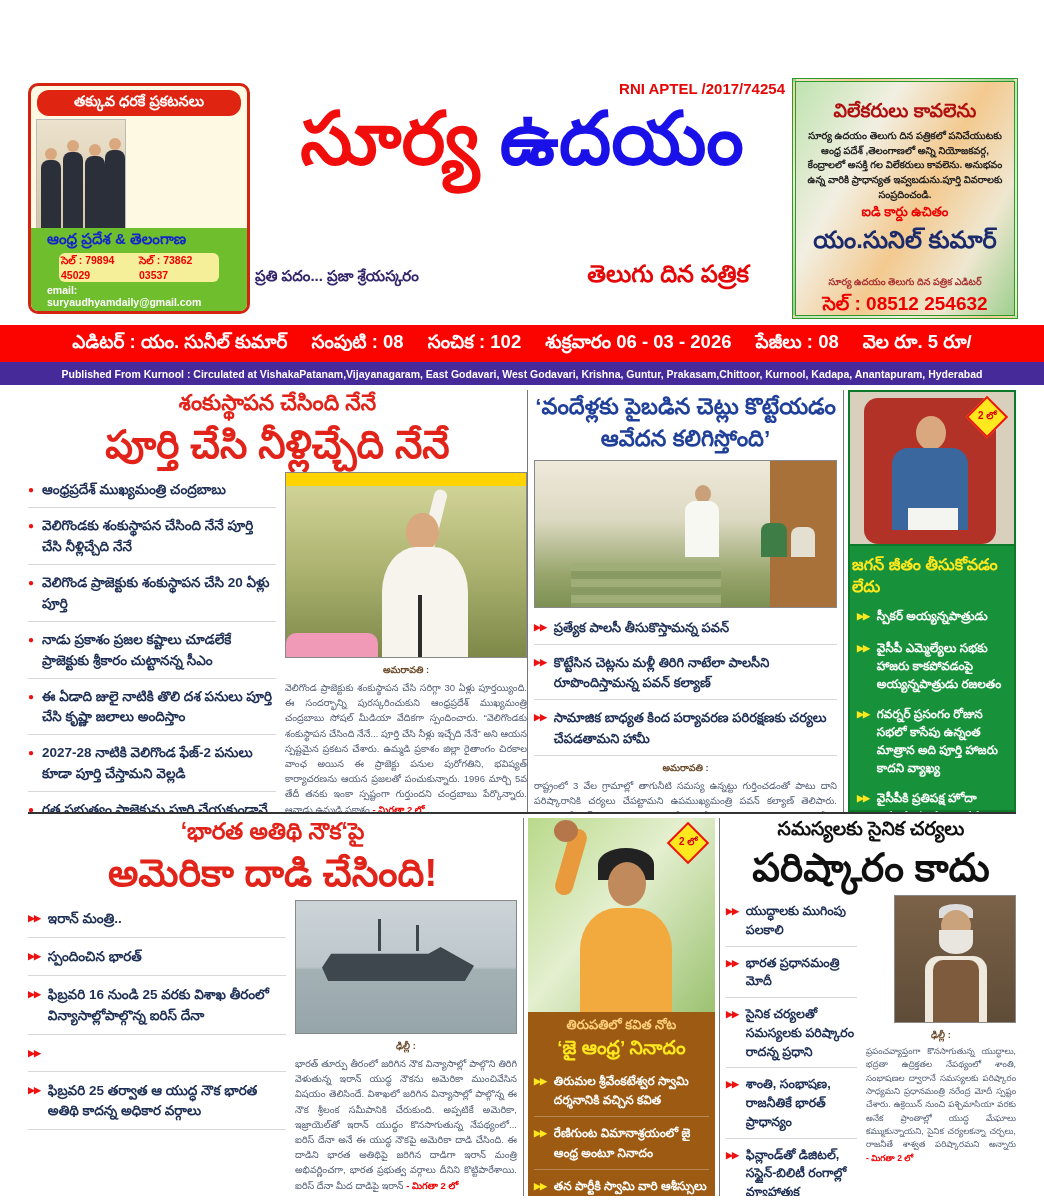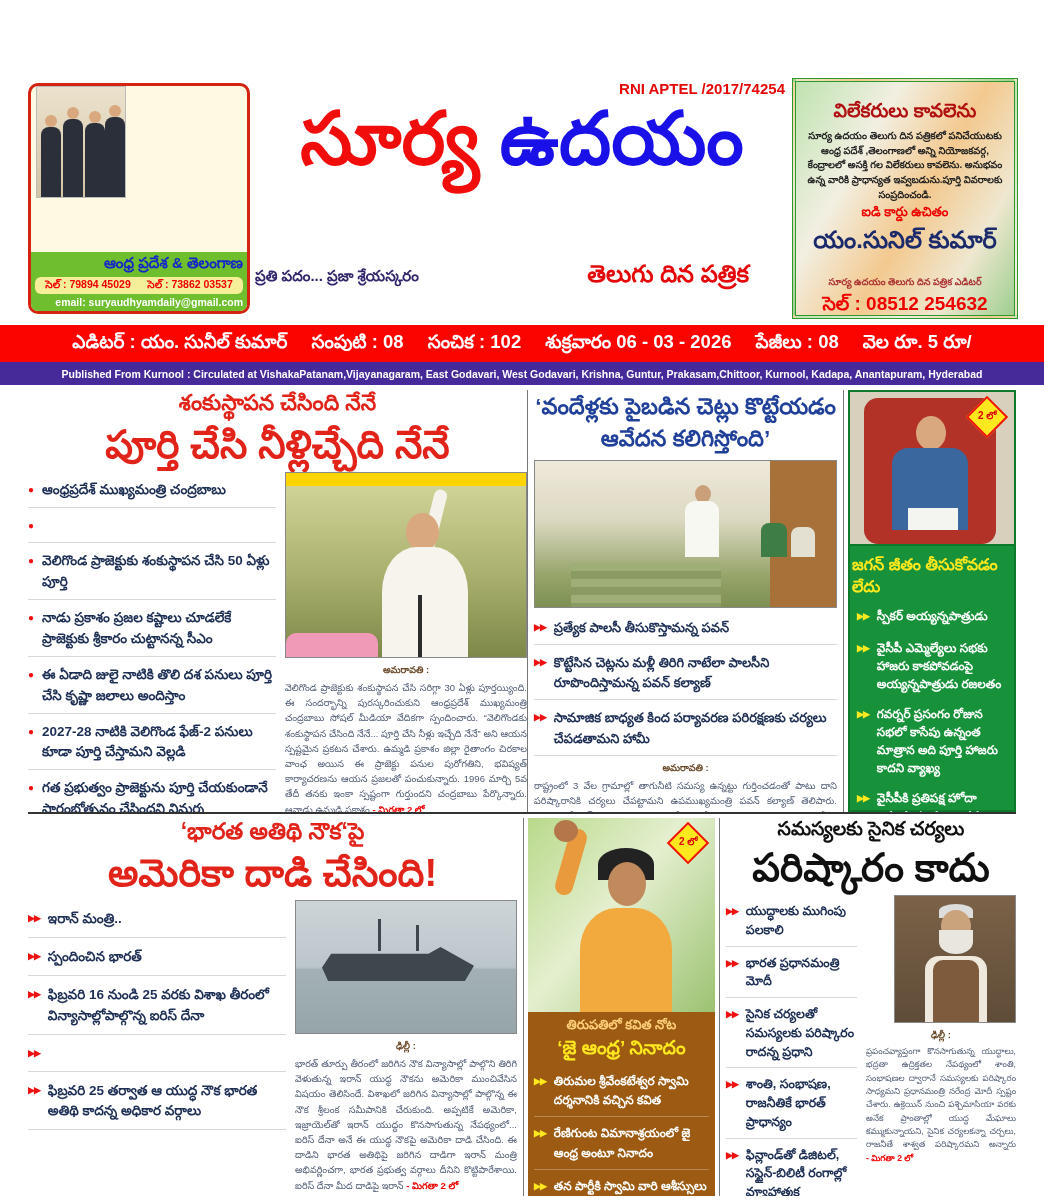--- a/index.html
+++ b/index.html
@@ -8,23 +8,23 @@
   .page { position:relative; width:1044px; height:1200px; background:#fff; overflow:hidden; margin:0 auto; }
 
   
   .left-ad { position:absolute; left:28px; top:83px; width:222px; height:231px; border:3px solid #d42310; border-radius:10px; background:#fdf9e3; overflow:hidden; }
   .ad-title { margin:4px 6px 3px; background:#e02412; color:#fff; font-weight:bold; font-size:14.5px; text-align:center; border-radius:12px; padding:3px 0; }
   .ad-mid { display:flex; padding:0 5px; height:116px; }
   .ad-photo { width:90px; height:112px; flex:none; position:relative; background:linear-gradient(180deg,#ece2cd 0%,#d3c4a4 100%); overflow:hidden; border:1px solid #bbb; }
   .suit { position:absolute; bottom:0; width:20px; height:70px; background:#2b2f3a; border-radius:8px 8px 0 0; }
   .suit::before { content:""; position:absolute; top:-12px; left:4px; width:12px; height:12px; border-radius:50%; background:#d9a87e; }
   .ad-lines { flex:1; font-size:10px; color:#233; text-align:center; display:flex; flex-direction:column; justify-content:space-around; padding:6px 2px; font-weight:bold; }
-  .ad-green { position:absolute; left:0; right:0; bottom:0; background:#6fbe2e; padding:2px 4px 3px; text-align:right; }
+  .ad-green { position:absolute; left:0; right:0; bottom:0; background:#6fbe2e; padding:2px 16px 3px; text-align:left; }
   .ad-region { color:#1426c8; font-weight:bold; font-size:15px; }
-  .ad-phones { color:#e00; font-weight:bold; font-size:10.5px; background:#f6ef9a; border-radius:6px; margin:2px 0; display:flex; justify-content:space-around; padding:1px 2px; }
+  .ad-phones { color:#e00; font-weight:bold; font-size:10.5px; background:#f6ef9a; border-radius:6px; margin:2px 12px; display:flex; justify-content:space-around; padding:1px 2px; }
   .ad-email { color:#fff; font-weight:bold; font-size:10.5px; }
 
   .masthead { position:absolute; left:253px; top:80px; width:538px; height:238px; }
   .rni { position:absolute; right:6px; top:0; color:#e40808; font-weight:bold; font-size:15px; }
   .mast-title { position:absolute; left:0; right:0; top:22px; text-align:center; font-weight:bold; font-size:74px; line-height:1; white-space:nowrap; }
   .mast-red { color:#f20d0d; }
   .mast-blue { color:#1a10e8; }
   .mast-tagline { position:absolute; left:2px; bottom:30px; font-size:15px; color:#33266b; font-weight:bold; }
   .mast-sub { position:absolute; right:42px; bottom:24px; font-size:24px; color:#e40808; font-weight:bold; }
 
@@ -136,20 +136,21 @@
   .mo-kurta { position:absolute; left:30px; top:60px; width:62px; height:68px; background:#efe9dd; border-radius:14px 14px 0 0; }
   .mo-vest { position:absolute; left:38px; top:64px; width:46px; height:64px; background:#7d5b3c; border-radius:10px 10px 0 0; }
   .modi .body-text { font-size:8.6px; line-height:1.55; }
 </style>
 </head>
 <body>
 
 <div class="page">
 
   <div class="left-ad">
+    <div class="ad-title">తక్కువ ధరకే ప్రకటనలు</div>
     <div class="ad-mid">
       <div class="ad-photo">
         <div class="suit" style="left:4px"></div>
         <div class="suit" style="left:26px;height:78px"></div>
         <div class="suit" style="left:48px;height:74px"></div>
         <div class="suit" style="left:68px;height:80px"></div>
       </div>
     </div>
     <div class="ad-green">
       <div class="ad-region">ఆంధ్ర ప్రదేశ &amp; తెలంగాణ</div>
@@ -199,24 +200,25 @@
         <div class="kicker red">శంకుస్థాపన చేసింది నేనే</div>
         <h1 class="headline red">పూర్తి చేసి నీళ్లిచ్చేది నేనే</h1>
         <div class="split">
           <ul class="bullets lead-bullets">
             <li>
                 <span class="dot">●</span>
                 <span>ఆంధ్రప్రదేశ్ ముఖ్యమంత్రి చంద్రబాబు</span>
               </li>
             <li>
                 <span class="dot">●</span>
-              </li>
-            <li>
-                <span class="dot">●</span>
-                <span>వెలిగొండ ప్రాజెక్టుకు శంకుస్థాపన చేసి 50 ఏళ్లు పూర్తి</span>
+                <span>వెలిగొండకు శంకుస్థాపన చేసింది నేనే పూర్తి చేసి నీళ్లిచ్చేది నేనే</span>
+              </li>
+            <li>
+                <span class="dot">●</span>
+                <span>వెలిగొండ ప్రాజెక్టుకు శంకుస్థాపన చేసి 20 ఏళ్లు పూర్తి</span>
               </li>
             <li>
                 <span class="dot">●</span>
                 <span>నాడు ప్రకాశం ప్రజల కష్టాలు చూడలేకే ప్రాజెక్టుకు శ్రీకారం చుట్టానన్న సీఎం</span>
               </li>
             <li>
                 <span class="dot">●</span>
                 <span>ఈ ఏడాది జులై నాటికి తొలి దశ పనులు పూర్తి చేసి కృష్ణా జలాలు అందిస్తాం</span>
               </li>
             <li>

